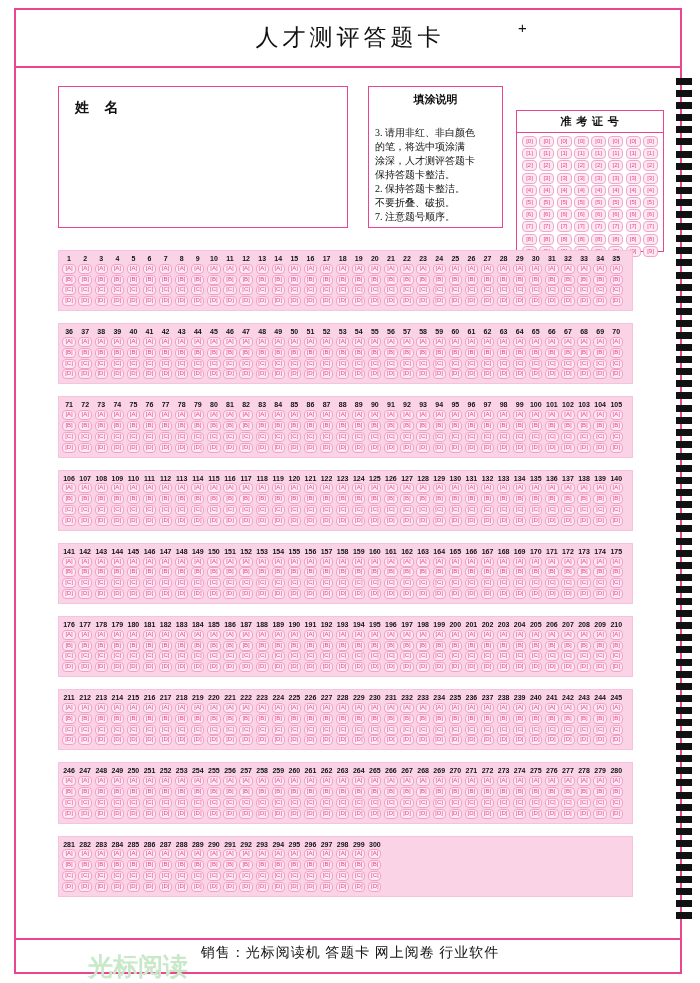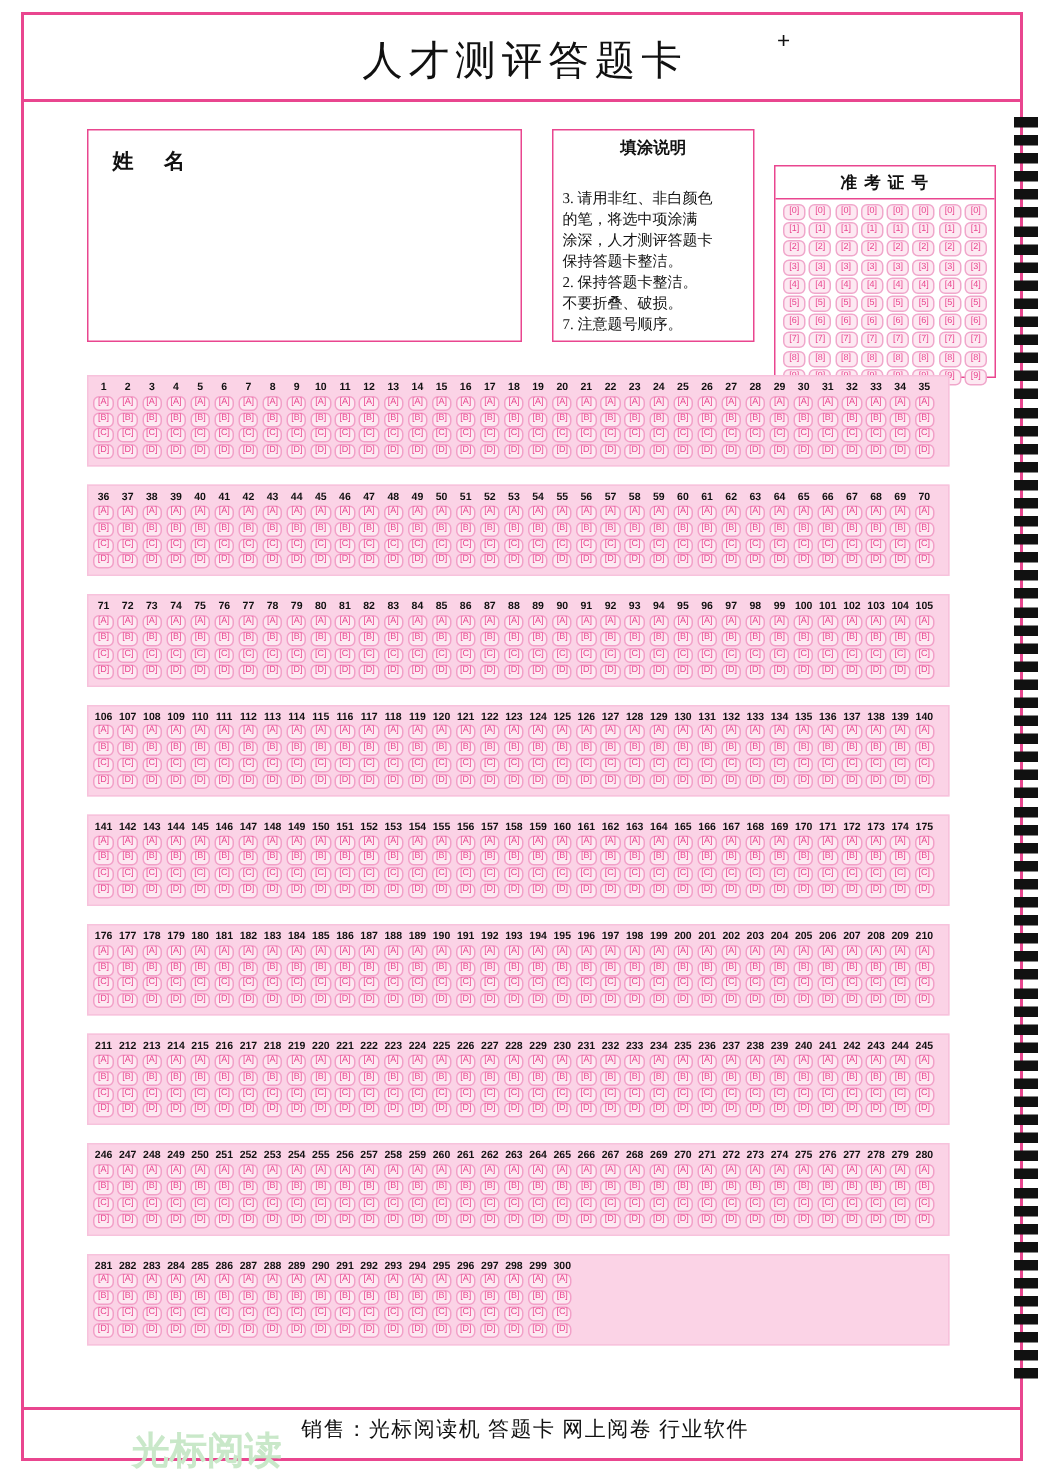--- a/index.html
+++ b/index.html
@@ -21,40 +21,40 @@
   
   .rule-top{
     position:absolute;left:14px;top:66px;width:668px;height:2px;background:#e9468f;
   }
   .rule-bottom{
     position:absolute;left:14px;top:938px;width:668px;height:2px;background:#e9468f;
   }
   .title{
     position:absolute;left:0;top:22px;width:700px;text-align:center;
     font-family:"Liberation Serif", serif;
-    font-size:27px;letter-spacing:4px;color:#111;font-weight:400;
+    font-size:23px;letter-spacing:4px;color:#111;font-weight:400;
   }
   .cross{
     position:absolute;left:518px;top:20px;color:#111;font-size:15px;line-height:1;
   }
   
   .timing{
     position:absolute;right:8px;top:78px;width:16px;height:855px;
   }
   .timing i{
     display:block;width:16px;height:7px;background:#111;margin-bottom:5.1px;
   }
   
   .namebox{
     position:absolute;left:58px;top:86px;width:290px;height:142px;
     border:1px solid #e9468f;box-sizing:border-box;
   }
   .namebox .lab{
     position:absolute;left:16px;top:12px;font-size:14px;letter-spacing:6px;color:#111;
-    font-family:Liberation Mono, monospace;font-weight:bold;
+    font-family:Liberation Serif, serif;font-weight:bold;
   }
   
   .instr{
     position:absolute;left:368px;top:86px;width:135px;height:142px;
     border:1px solid #e9468f;box-sizing:border-box;padding:5px 6px;
     font-size:10px;line-height:14px;color:#111;
     font-family:"Liberation Serif", serif;
   }
   .instr .ihead{text-align:center;font-weight:bold;font-size:11px;margin-bottom:20px;}
   

